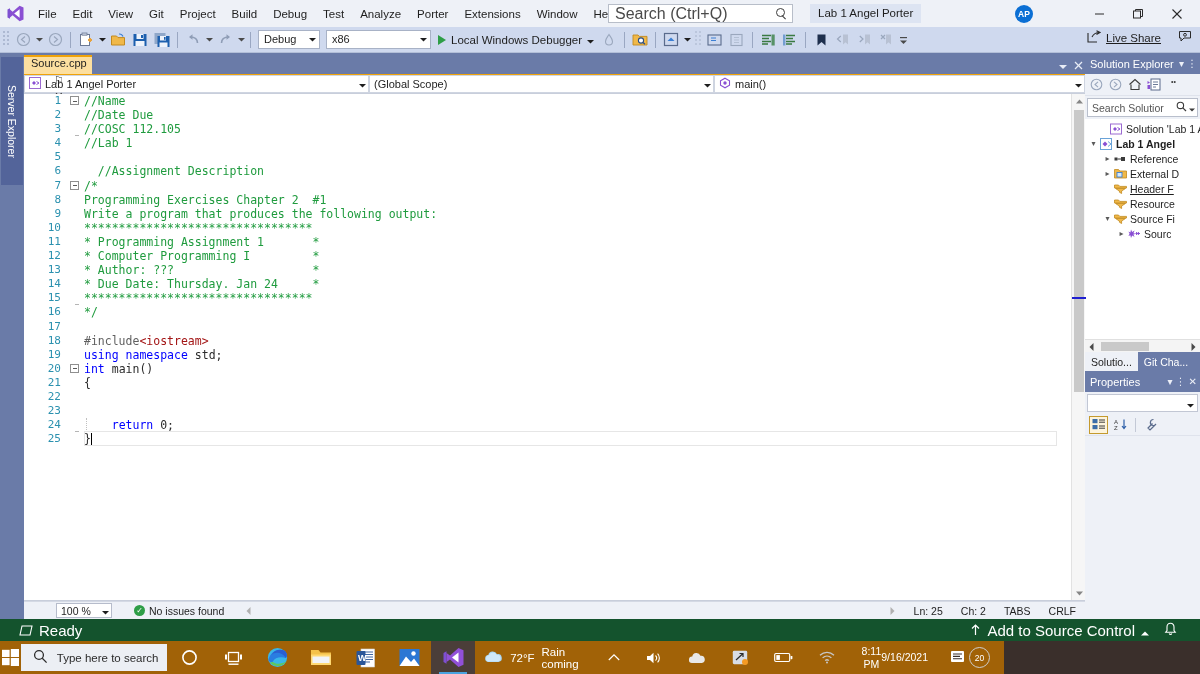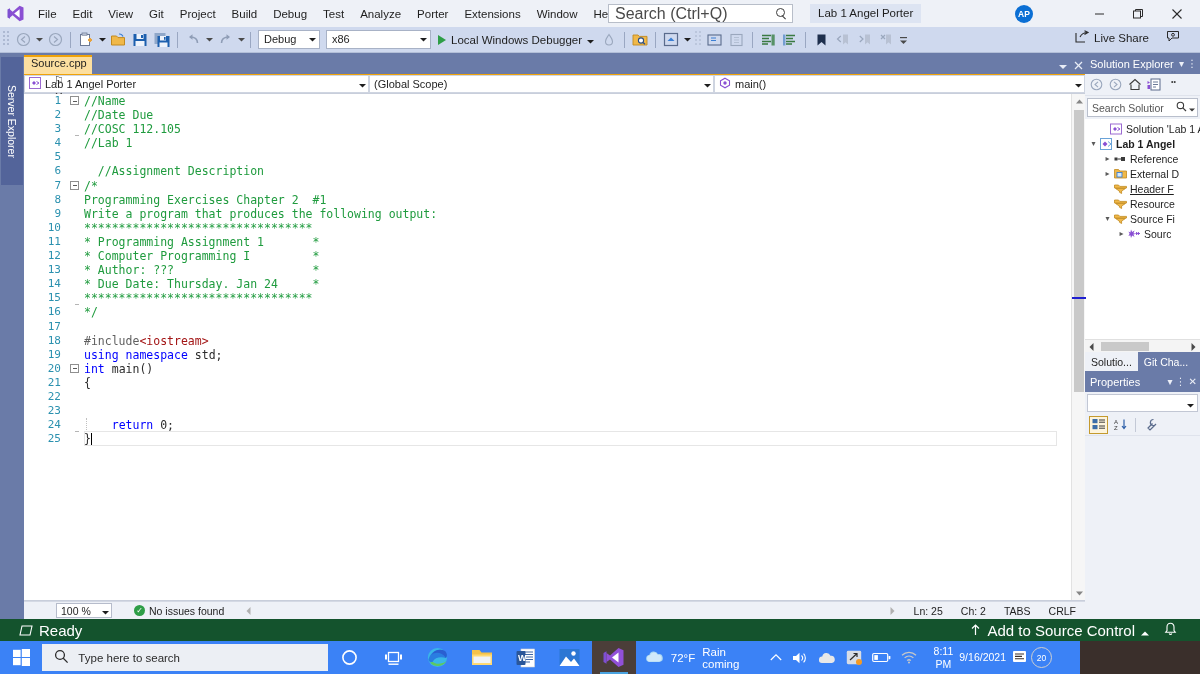--- a/index.html
+++ b/index.html
@@ -113,23 +113,23 @@
     display: flex; align-items: center; height: 20px;
     padding: 0 4px; font-size: 11.5px; color: #1e1e1e; white-space: nowrap;
   }
   .tri {
     width: 0; height: 0;
     border-left: 8px solid #2e9e47;
     border-top: 5px solid transparent; border-bottom: 5px solid transparent;
     margin-right: 5px;
   }
   .live-share {
-    position: absolute; right: 20px; top: 3px;
+    position: absolute; right: 8px; top: 3px;
     display: flex; align-items: center; gap: 5px;
-    font-size: 11.5px; color: #1e1e1e;
+    font-size: 11.5px; color: #1e1e1e; text-decoration: underline;
   }
 
   
   .vs-body { flex: 1; display: flex; min-height: 0; background: #6a7ba8; }
 
   
   .leftdock {
     width: 24px; background: #6a7ba8; position: relative; flex: 0 0 24px;
   }
   .vtab {
@@ -333,40 +333,40 @@
   
   .vs-status {
     height: 22px; background: #14532d; display: flex; align-items: center;
     flex: 0 0 22px; color: #fff; font-size: 15px; padding: 0 19px;
   }
   .vs-status .ready { display: flex; align-items: center; gap: 7px; margin-left: 6px; }
   .vs-status .right { margin-left: auto; display: flex; align-items: center; gap: 7px; }
 
   
   .taskbar {
-    position: absolute; left: 0; top: 641px; width: 1080px; height: 33px;
-    background: #3b82f6; display: flex; align-items: center;
+    position: absolute; left: 0; top: 641px; width: 1004px; height: 33px;
+    background: #a16207; display: flex; align-items: center;
   }
   .tb-start { width: 44px; height: 33px; display: flex; align-items: center; justify-content: center; }
   .tb-search {
     width: 296px; height: 27px; background: #eceff4;
     display: flex; align-items: center; gap: 9px; padding-left: 12px;
     font-size: 11.5px; color: #2b2b2b;
   }
   .tb-icons { display: flex; align-items: center; }
   .tb-ic {
     width: 44px; height: 33px; display: flex; align-items: center; justify-content: center;
     position: relative;
   }
   .tb-ic.active { background: #4b3e39; }
   .tb-ic .uline {
     position: absolute; bottom: 0; left: 8px; right: 8px; height: 2.5px; background: #4aa3e0;
   }
   .tray {
-    margin-left: auto; display: flex; align-items: center; gap: 0; padding-right: 24px;
+    margin-left: auto; display: flex; align-items: center; gap: 16px; padding-right: 10px;
     color: #fff; font-size: 11.5px;
   }
   .tray-item { display: flex; align-items: center; padding: 0 5px; height: 33px; }
   .weather { display: flex; align-items: center; gap: 7px; padding: 0 8px; }
   .clock { text-align: center; line-height: 13px; font-size: 10.5px; padding: 0 6px; }
   .notif-badge {
     width: 21px; height: 21px; border: 1.4px solid #cfcfcf; border-radius: 50%;
     display: flex; align-items: center; justify-content: center;
     font-size: 8.5px; color: #fff; margin-left: 2px;
   }

